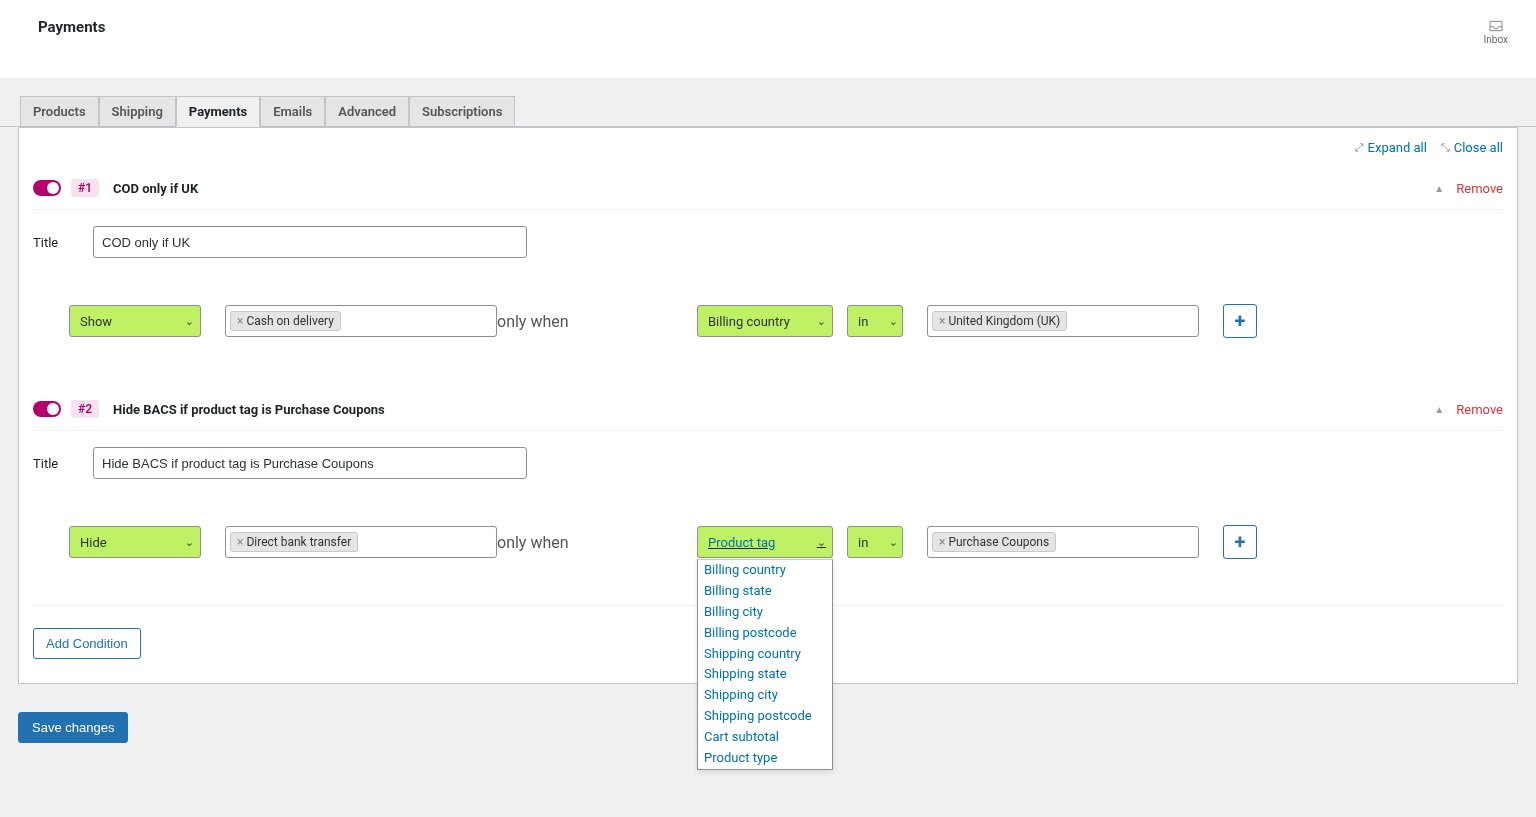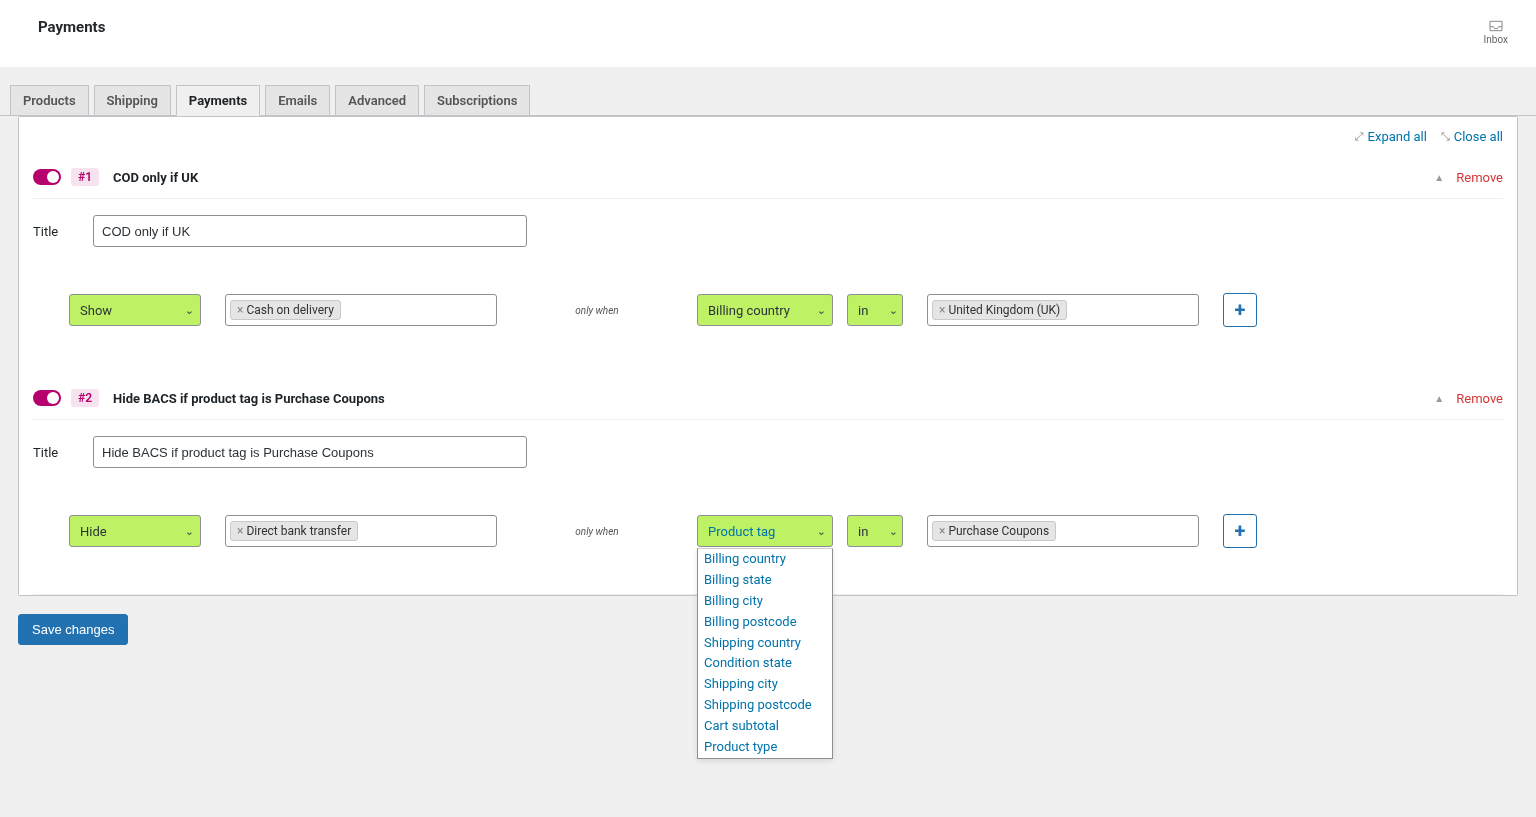--- a/index.html
+++ b/index.html
@@ -28,22 +28,22 @@
     cursor: pointer;
   }
   .inbox svg { width: 18px; height: 16px; stroke: #888; fill: none; stroke-width: 1.5; }
   .content-area {
     background: #f0f0f1;
     padding: 0 0 30px 0;
     min-height: 770px;
   }
   .tabs {
     display: flex;
-    padding: 18px 18px 0 10px;
-    gap: 5px;
+    padding: 18px 18px 0 20px;
+    margin-top: 11px;
   }
   .tab {
     background: #e5e5e5;
     border: 1px solid #c3c4c7;
     border-bottom: none;
     border-radius: 0;
     padding: 7px 12px;
     color: #555;
     font-size: 13px;
     font-weight: 600;
@@ -178,24 +178,22 @@
     position: relative;
   }
   .rule-row .sel-show {
     width: 132px;
     margin-right: 24px;
   }
   .rule-row .tagbox.methods { width: 272px; }
   .rule-row .only-when {
     flex: 0 0 auto;
     width: 200px;
-    text-align: center;
     color: #555;
-    font-style: italic;
-    font-size: 10px;
+    font-size: 16px;
   }
   .rule-row .sel-field { width: 136px; margin-right: 14px; position: relative; }
   .rule-row .sel-in { width: 56px; margin-right: 24px; }
   .rule-row .tagbox.values { width: 272px; margin-right: 24px; }
   .select-box {
     display: flex;
     align-items: center;
     justify-content: space-between;
     height: 32px;
     border: 1px solid #8c8f94;
@@ -248,21 +246,21 @@
   .add-condition-wrap { padding: 22px 14px 24px 14px; }
   .add-condition {
     border: 1px solid #2271b1;
     color: #2271b1;
     background: #fff;
     border-radius: 3px;
     padding: 7px 12px;
     font-size: 13px;
     cursor: pointer;
   }
-  .save-zone { padding: 18px 18px; }
+  .save-zone { padding: 18px 18px; margin-top: 10px; }
   .save-btn {
     background: #2271b1;
     color: #fff;
     border: 1px solid #2271b1;
     border-radius: 3px;
     padding: 7px 13px;
     font-size: 13px;
     cursor: pointer;
   }
   .dropdown {
@@ -385,50 +383,53 @@
             </div>
             <div class="rule-row">
               <div class="select-box sel-show">
                 <span>Hide</span>
                 <span class="chev">⌄</span>
               </div>
               <div class="tagbox methods">
                 <span class="tag"><span class="x">×</span> Direct bank transfer</span>
               </div>
               <div class="only-when">only when</div>
-              <div class="sel-field" style="position: relative;">
+              <div class="sel-field" style="position: relative; text-decoration: underline;">
                 <div class="select-box open">
                   <span>Product tag</span>
                   <span class="chev">⌄</span>
                 </div>
                 <div class="dropdown">
                   <div class="opt">Billing country</div>
                   <div class="opt">Billing state</div>
                   <div class="opt">Billing city</div>
                   <div class="opt">Billing postcode</div>
                   <div class="opt">Shipping country</div>
-                  <div class="opt">Condition state</div>
+                  <div class="opt">Shipping state</div>
                   <div class="opt">Shipping city</div>
                   <div class="opt">Shipping postcode</div>
                   <div class="opt">Cart subtotal</div>
                   <div class="opt">Product type</div>
                 </div>
               </div>
               <div class="select-box sel-in">
                 <span>in</span>
                 <span class="chev">⌄</span>
               </div>
               <div class="tagbox values">
                 <span class="tag"><span class="x">×</span> Purchase Coupons</span>
               </div>
               <div class="add-btn">+</div>
             </div>
           </div>
         </div>
       </div>
 
     <hr class="bottom-sep">
+    <div class="add-condition-wrap">
+      <button class="add-condition">Add Condition</button>
+    </div>
   </div>
 
   <div class="save-zone">
     <button class="save-btn">Save changes</button>
   </div>
 </div>
 
 </body></html>

